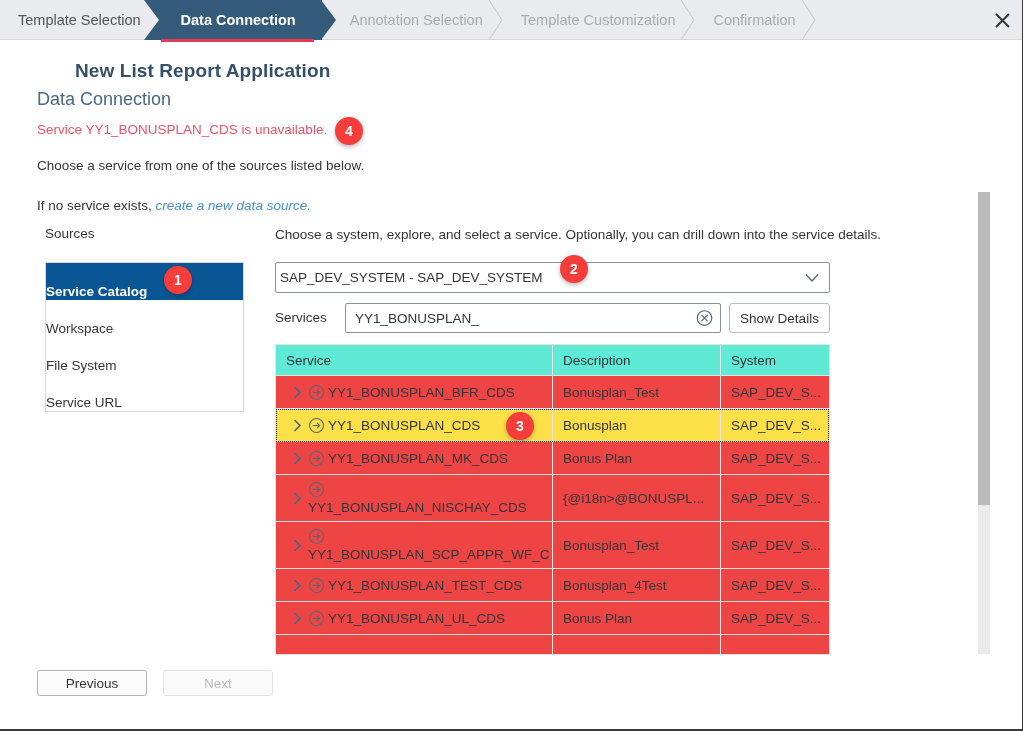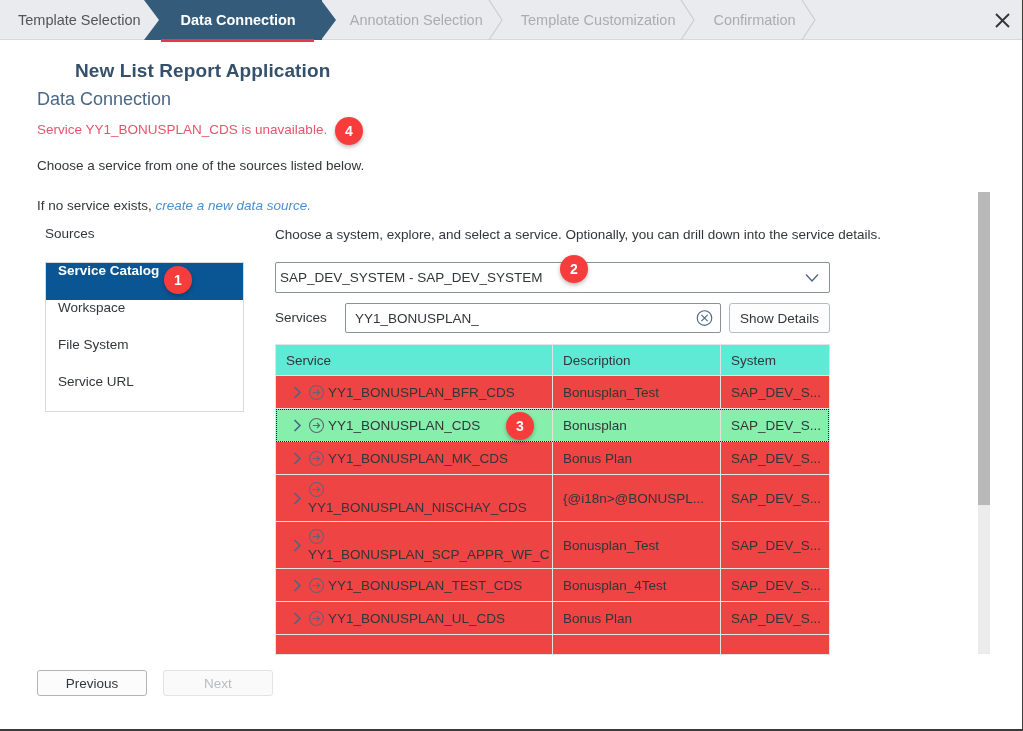--- a/index.html
+++ b/index.html
@@ -171,22 +171,21 @@
     left: 45px;
     top: 262px;
     width: 199px;
     border: 1px solid #d9d9d9;
     background: #ffffff;
     box-sizing: border-box;
   }
   .source-item {
     height: 36px;
     display: flex;
-    align-items: flex-start;
-    padding-left: 12px;
+    align-items: flex-end;
     font-size: 13.5px;
     color: #32363a;
     border-bottom: 1px solid transparent;
     cursor: pointer;
     position: relative;
   }
   .source-item.selected {
     background: #0a5694;
     color: #ffffff;
     font-weight: bold;
@@ -312,21 +311,21 @@
     display: flex;
     align-items: center;
   }
   .c-service { width: 277px; border-right: 1px solid #e3e3e3; }
   .c-desc    { width: 168px; border-right: 1px solid #e3e3e3; }
   .c-system  { width: 108px; }
 
   .svc-body-row { height: 33px; background: #ef4444; cursor: pointer; }
   .svc-body-row.tall { height: 47px; }
   .svc-body-row.selected {
-    background: #86efac;
+    background: #fde047;
     outline: 1px dotted #1a1a1a;
     outline-offset: -1px;
   }
   .svc-body-row.empty { height: 33px; }
 
   .svc-name-wrap {
     display: flex;
     align-items: center;
     flex: 1;
     min-width: 0;

